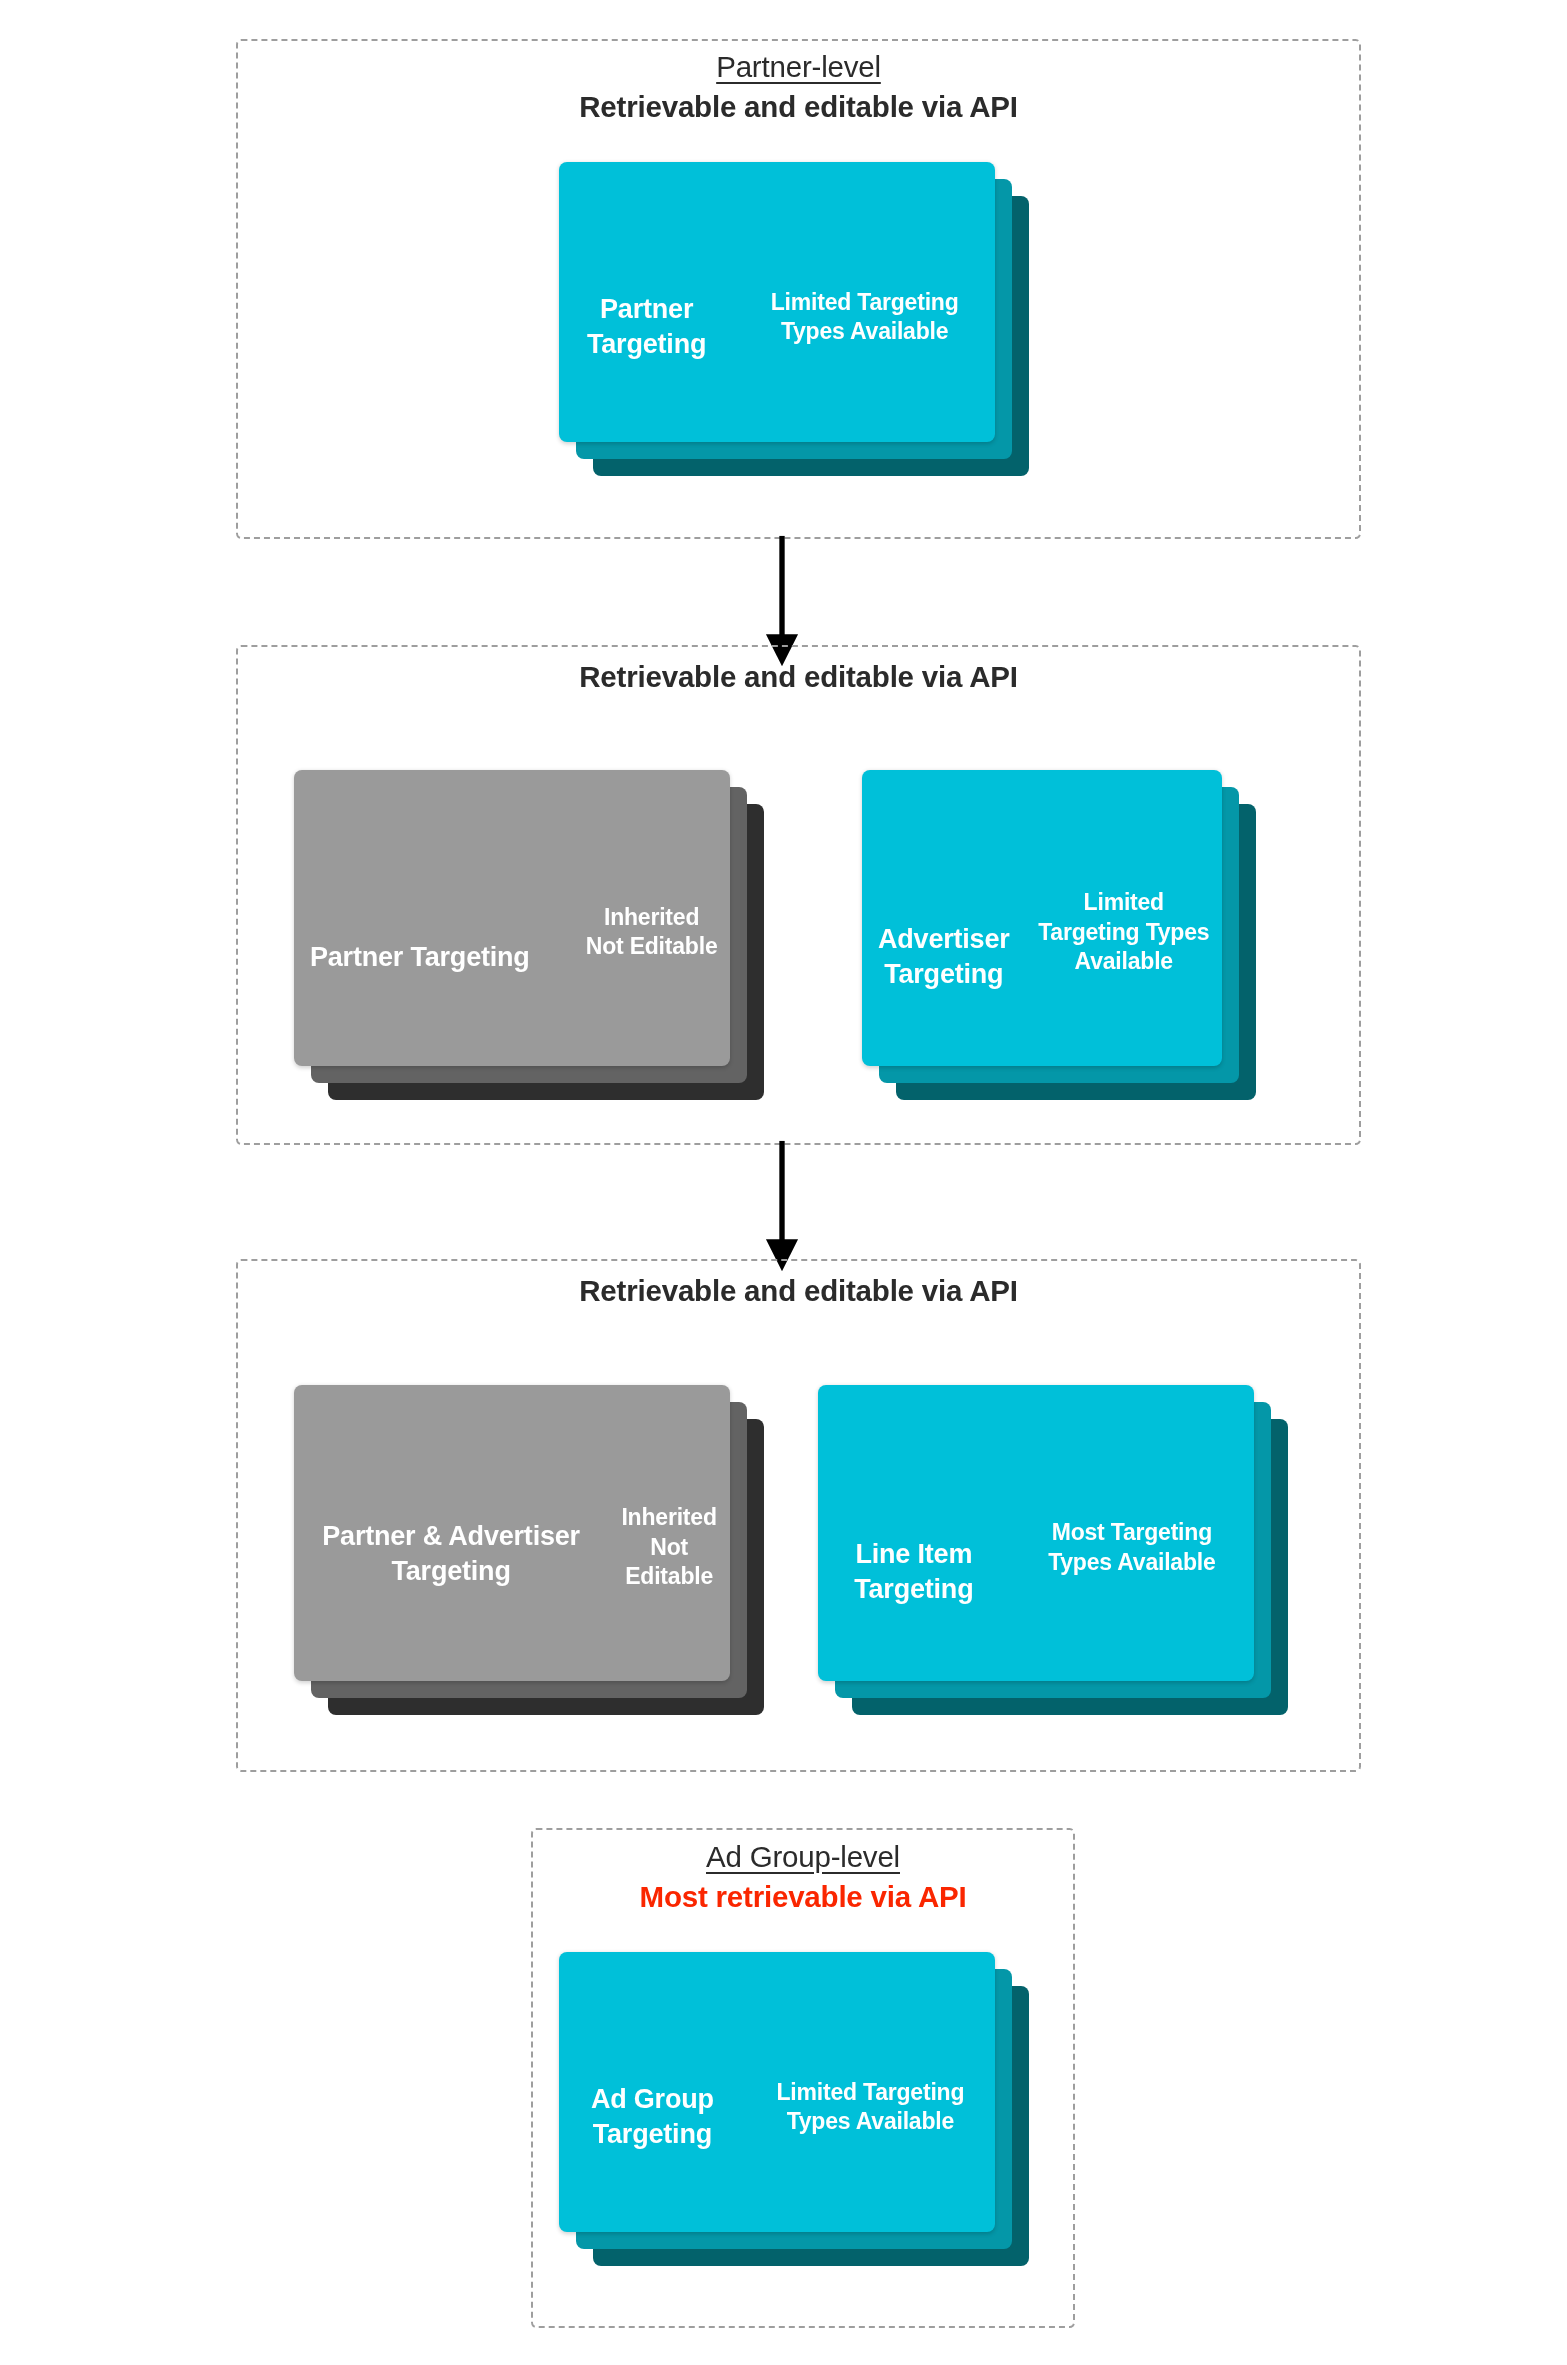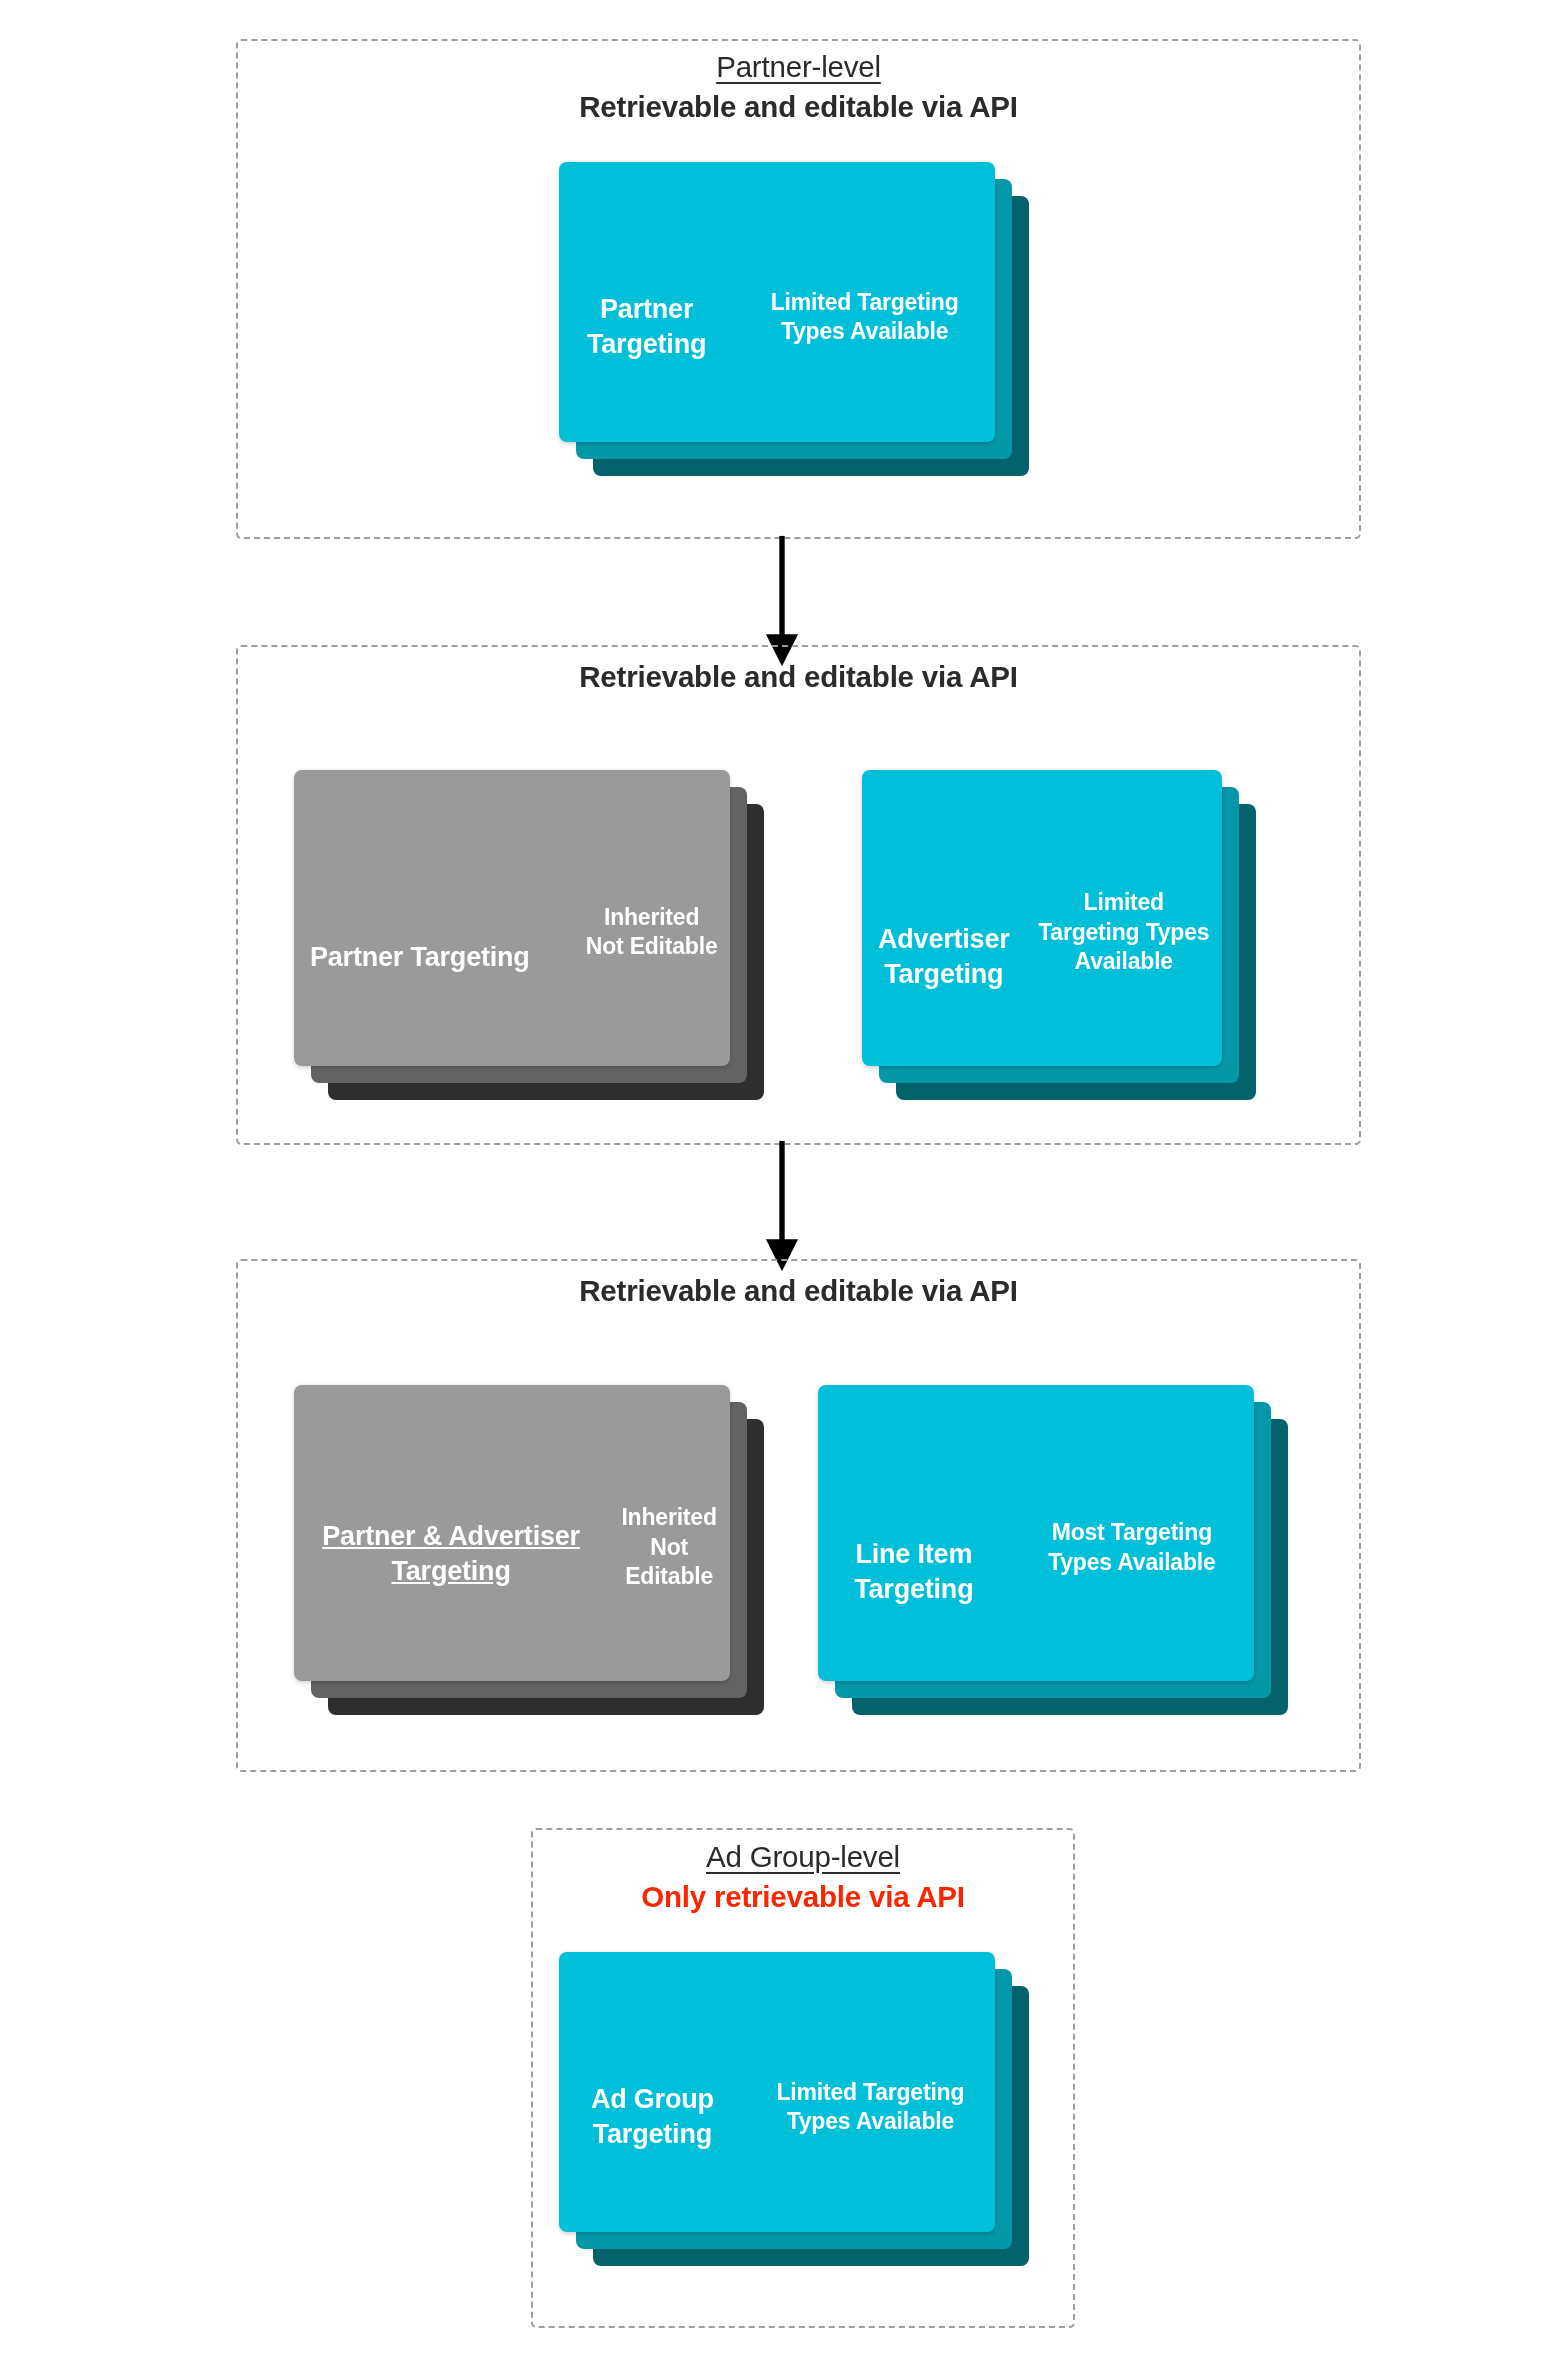--- a/index.html
+++ b/index.html
@@ -188,40 +188,40 @@
   <div class="level-box" style="left:236px; top:1259px; width:1125px; height:513px;"></div>
 
   <div class="level-header" style="left:236px; top:1269px; width:1125px;">
     <span class="level-sub">Retrievable and editable via API</span>
   </div>
 
   <div class="card-stack gray" style="left:294px; top:1385px; width:436px; height:296px;">
     <div class="card-layer layer-back"></div>
     <div class="card-layer layer-mid"></div>
     <div class="card-layer layer-front">
-      <div class="card-title" style="margin-top:41px; max-width:357px;text-decoration:underline;">Partner &amp; Advertiser Targeting</div>
+      <div class="card-title" style="margin-top:41px; max-width:357px;">Partner &amp; Advertiser Targeting</div>
       <div class="card-note" style="margin-top:29px; white-space:pre-line;">Inherited
 Not Editable</div>
     </div>
   </div>
 
   <div class="card-stack cyan" style="left:818px; top:1385px; width:436px; height:296px;border-radius:23px;">
     <div class="card-layer layer-back"></div>
     <div class="card-layer layer-mid"></div>
     <div class="card-layer layer-front">
       <div class="card-title" style="margin-top:77px;">Line Item Targeting</div>
       <div class="card-note linkish" style="margin-top:29px; max-width:313px;">Most Targeting Types Available</div>
     </div>
   </div>
 
   <div class="level-box" style="left:531px; top:1828px; width:544px; height:500px;"></div>
 
   <div class="level-header" style="left:531px; top:1838px; width:544px;">
     <span class="level-title">Ad Group-level</span>
-    <span class="level-sub danger">Only retrievable via API</span>
+    <span class="level-sub danger">Most retrievable via API</span>
   </div>
 
   <div class="card-stack cyan" style="left:559px; top:1952px; width:436px; height:280px;">
     <div class="card-layer layer-back"></div>
     <div class="card-layer layer-mid"></div>
     <div class="card-layer layer-front">
       <div class="card-title" style="margin-top:50px;">Ad Group Targeting</div>
       <div class="card-note linkish" style="margin-top:30px; max-width:330px;">Limited Targeting Types Available</div>
     </div>
   </div>

